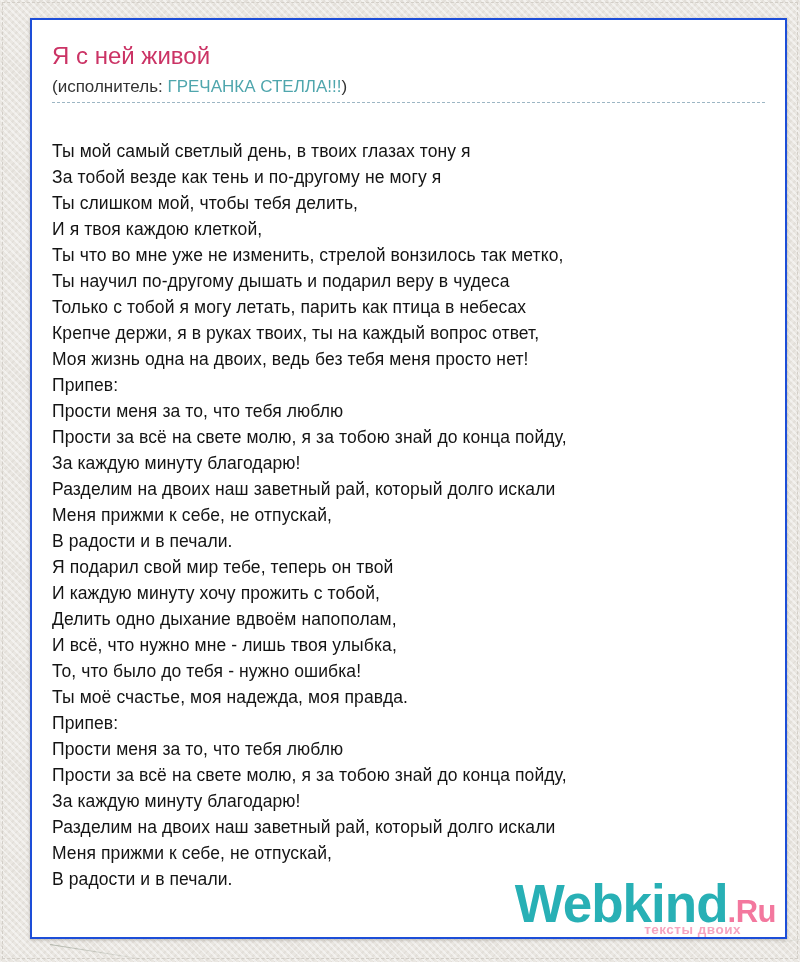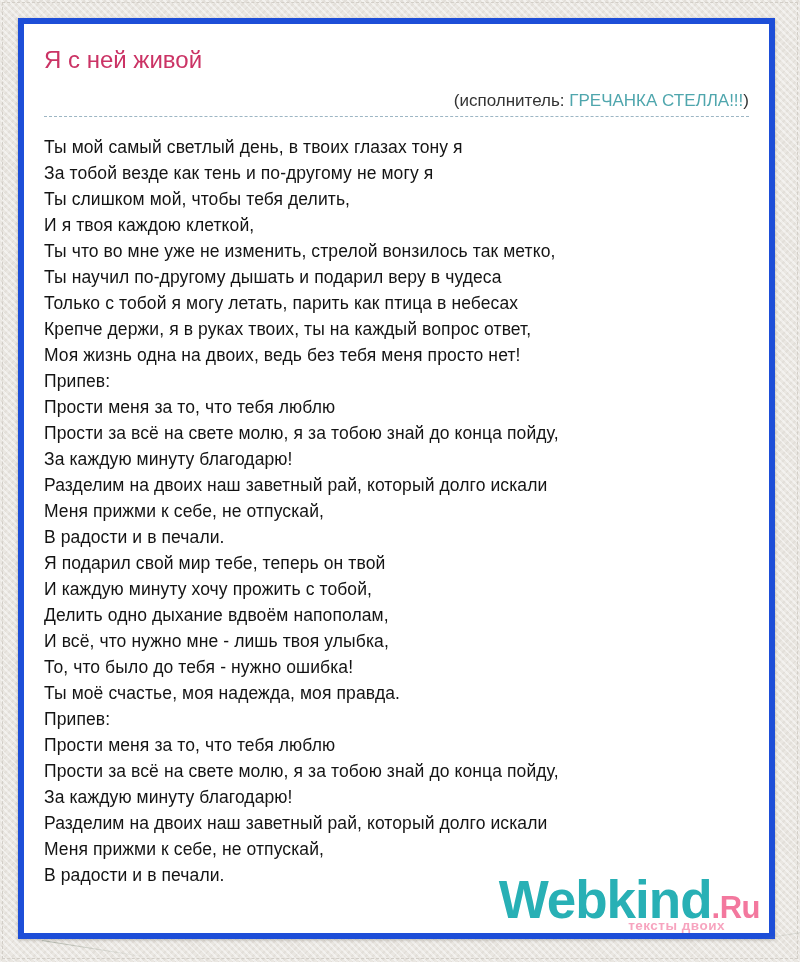--- a/index.html
+++ b/index.html
@@ -18,27 +18,27 @@
       repeating-linear-gradient(-45deg, rgba(205,200,192,0.25) 0 2px, rgba(205,200,192,0) 2px 5px);
   }
   .frame {
     position: absolute;
     left: 2px; top: 2px; right: 2px; bottom: 3px;
     border: 1px dashed #d2cec7;
     pointer-events: none;
   }
   .card {
     position: absolute;
-    left: 18px;
+    left: 30px;
     top: 18px;
     width: 757px;
     height: 921px;
     box-sizing: border-box;
     background: #ffffff;
-    border: 6px solid #1d4ed8;
+    border: 2px solid #1d4ed8;
     box-shadow: 0 1px 3px rgba(120,115,105,0.45);
     padding: 22px 20px 0 20px;
   }
   
   .card::before, .card::after {
     content: "";
     position: absolute;
     bottom: -8px;
     width: 110px;
     height: 1px;
@@ -48,38 +48,37 @@
   .card::after  { right: 18px; transform: rotate(-9deg) scaleX(-1); transform-origin: right bottom; }
 
   .song-title {
     margin: 0;
     font-size: 24px;
     line-height: 28px;
     font-weight: normal;
     color: var(--title-color, #cb3365);
   }
   .artist-line {
-    margin-top: 16px;
+    margin-top: 6px;
     font-size: 17px;
     line-height: 22px;
     color: #333333;
-    text-align: right;
   }
   .artist-link {
     color: var(--artist-link-color, #4fa6ad);
     text-decoration: none;
     cursor: pointer;
   }
   .separator {
     margin-top: 4px;
     border-bottom: 1px dashed #9db6c4;
     height: 0;
   }
   .lyrics {
-    margin-top: 17px;
+    margin-top: 35px;
     font-size: 17.5px;
     line-height: 26px;
     color: #141414;
     letter-spacing: 0.1px;
   }
   .lyric-line {
     white-space: pre;
   }
   .logo {
     position: absolute;

